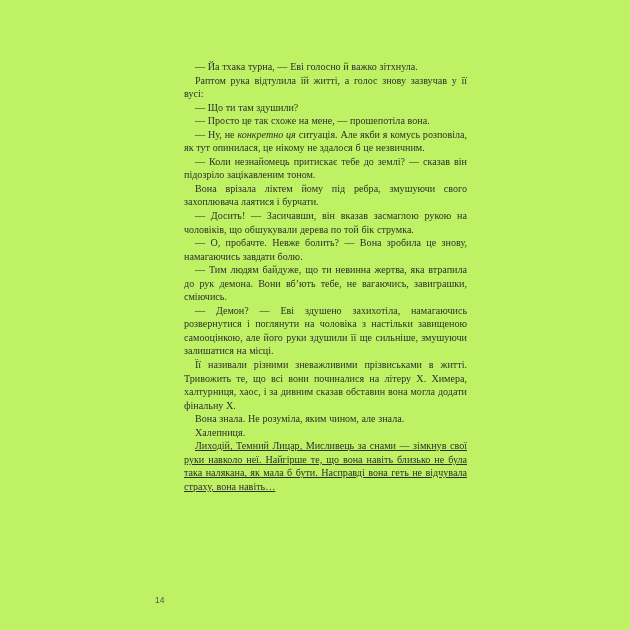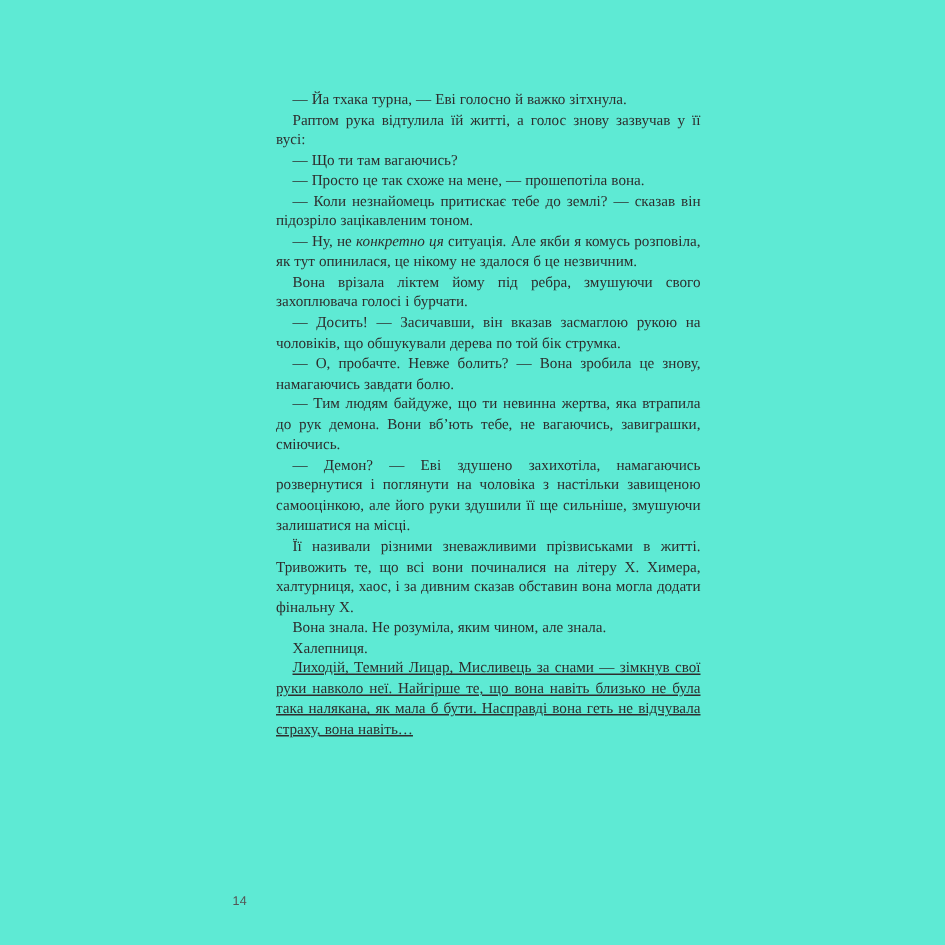--- a/index.html
+++ b/index.html
@@ -16,21 +16,21 @@
     color: #2b2b2b;
     position: relative;
   }
 
   #page {
     position: absolute;
     left: 0;
     top: 0;
     width: 630px;
     height: 630px;
-    background: #5eead4;
+    background: #bef264;
   }
 
   #text-column {
     position: absolute;
     left: 184px;
     top: 60px;
     width: 283px;
   }
 
   .para {
@@ -70,29 +70,29 @@
 <body>
 
 <div id="page">
 
   <div id="text-column">
 
     <p class="para">— Йа тхака турна, — Еві голосно й важко зітхнула.</p>
 
     <p class="para">Раптом рука відтулила їй житті, а голос знову зазвучав у її вусі:</p>
 
-    <p class="para">— Що ти там вагаючись?</p>
+    <p class="para">— Що ти там здушили?</p>
 
     <p class="para">— Просто це так схоже на мене, — прошепотіла вона.</p>
 
+    <p class="para"><span>— Ну, не </span><em>конкретно ця</em><span> ситуація. Але якби я комусь розповіла, як тут опинилася, це нікому не здалося б це незвичним.</span></p>
+
     <p class="para">— Коли незнайомець притискає тебе до землі? — сказав він підозріло зацікавленим тоном.</p>
 
-    <p class="para"><span>— Ну, не </span><em>конкретно ця</em><span> ситуація. Але якби я комусь розповіла, як тут опинилася, це нікому не здалося б це незвичним.</span></p>
-
-    <p class="para">Вона врізала ліктем йому під ребра, змушуючи свого захоплювача голосі і бурчати.</p>
+    <p class="para">Вона врізала ліктем йому під ребра, змушуючи свого захоплювача лаятися і бурчати.</p>
 
     <p class="para">— Досить! — Засичавши, він вказав засмаглою рукою на чоловіків, що обшукували дерева по той бік струмка.</p>
 
     <p class="para">— О, пробачте. Невже болить? — Вона зробила це знову, намагаючись завдати болю.</p>
 
     <p class="para">— Тим людям байдуже, що ти невинна жертва, яка втрапила до рук демона. Вони вб’ють тебе, не вагаючись, завиграшки, сміючись.</p>
 
     <p class="para">— Демон? — Еві здушено захихотіла, намагаючись розвернутися і поглянути на чоловіка з настільки завищеною самооцінкою, але його руки здушили її ще сильніше, змушуючи залишатися на місці.</p>
 
 

